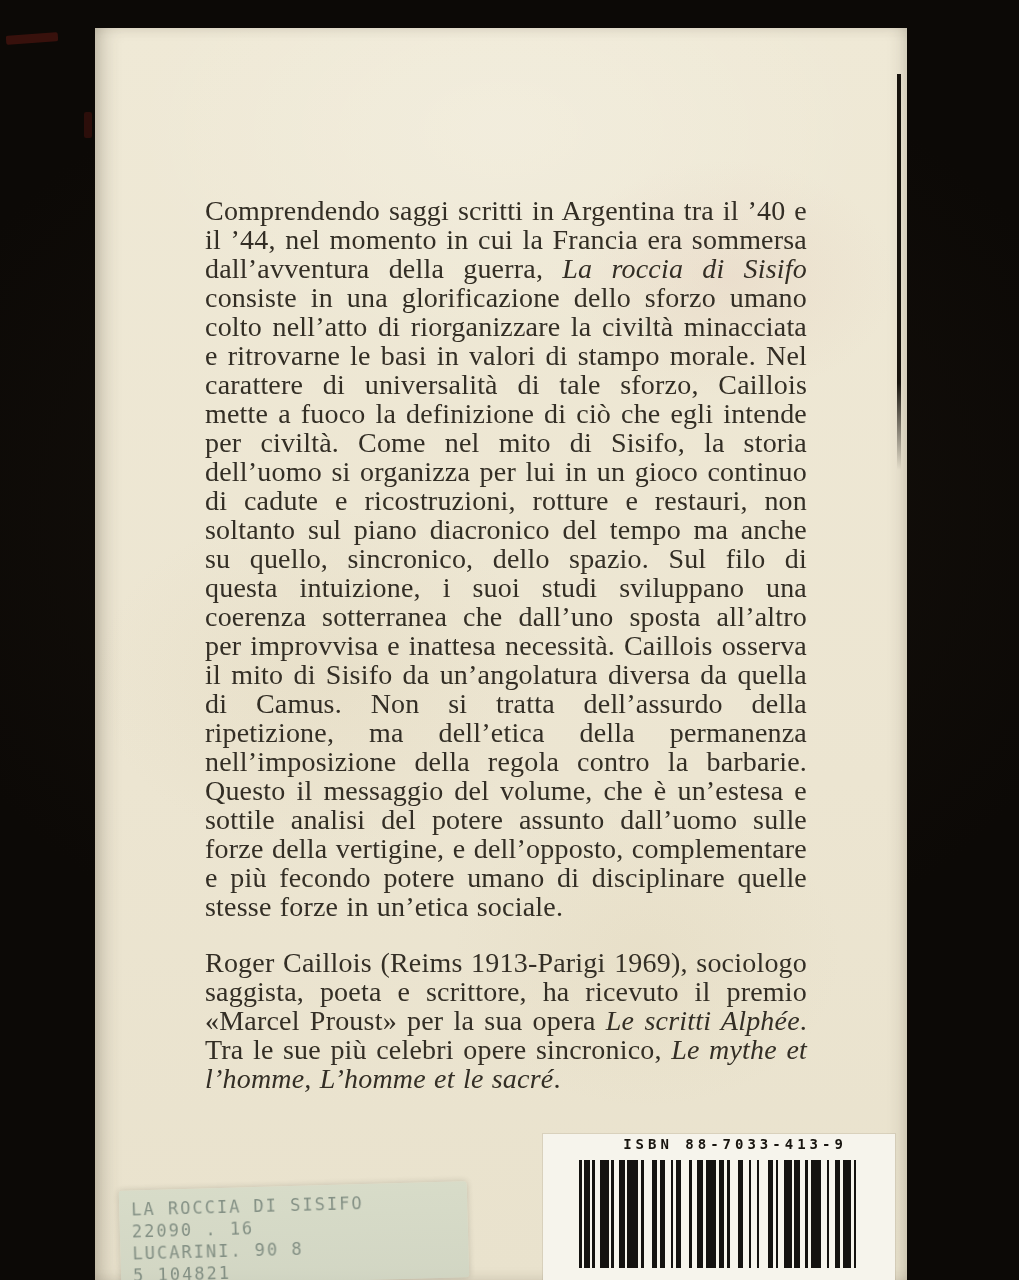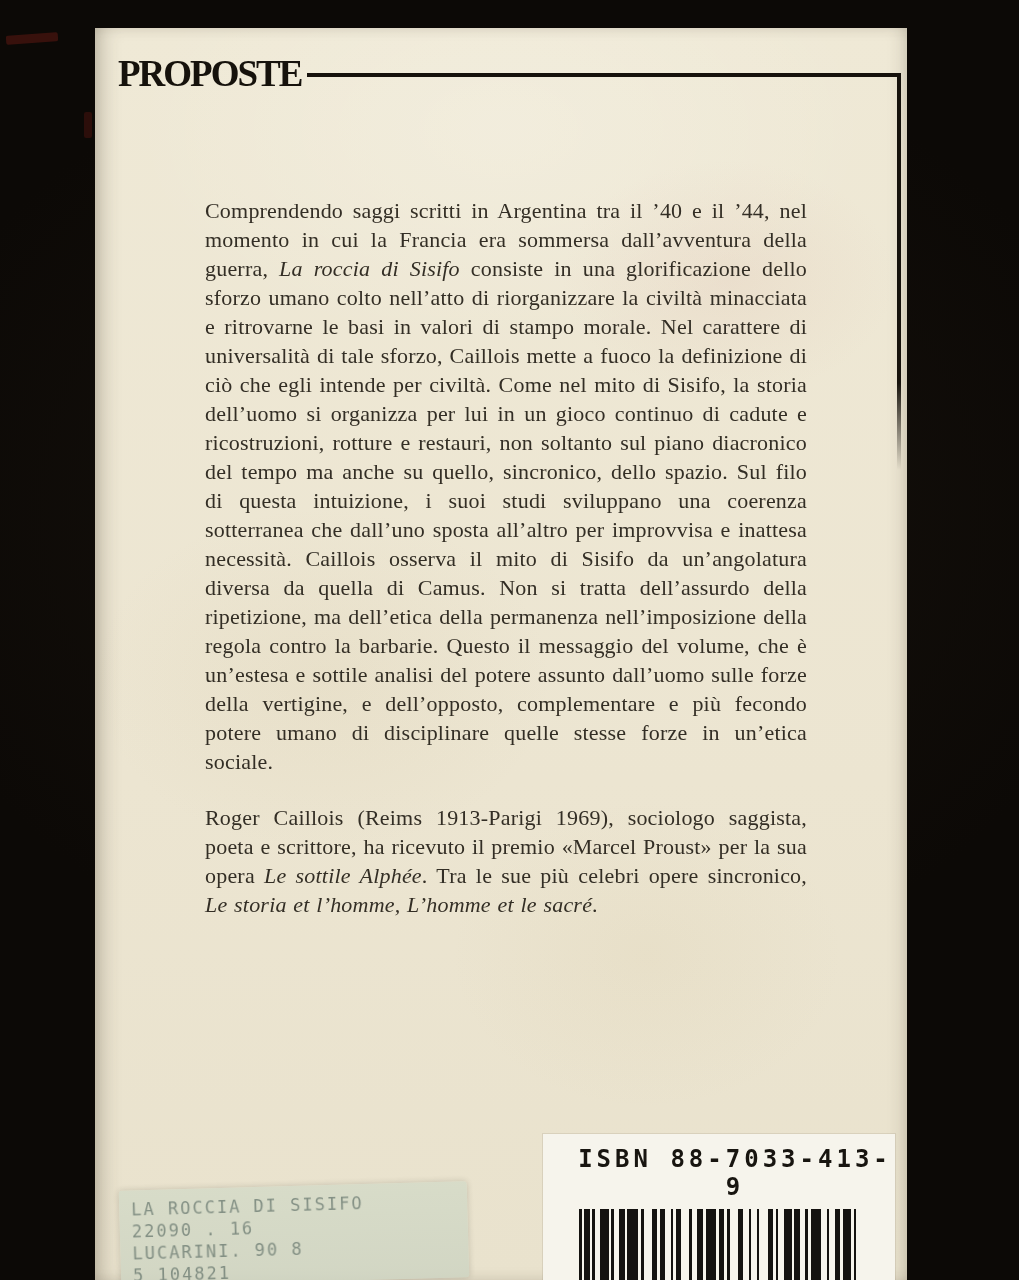--- a/index.html
+++ b/index.html
@@ -25,30 +25,30 @@
 
   .masthead{position:absolute;left:23px;top:26px;right:6px;display:flex;align-items:center;}
   .imprint{font-family:"Liberation Serif", serif;font-weight:700;font-size:37px;
            letter-spacing:-2px;color:#16120c;transform:scaleY(1.05);
            line-height:1;white-space:nowrap;padding-right:6px;}
   .rule-top{flex:1;height:4px;background:#16120c;margin-top:4px;}
   .rule-right{position:absolute;right:6px;top:46px;width:4px;height:396px;
               background:linear-gradient(180deg,#16120c 0%, #16120c 78%, rgba(22,18,12,0) 100%);}
 
   .body-text{position:absolute;left:110px;top:168px;width:602px;
-             color:#332e25;font-size:22px;line-height:29px;text-align:justify;
+             color:#332e25;font-size:28px;line-height:29px;text-align:justify;
              letter-spacing:.2px;word-spacing:1px;}
   .body-text p{margin:0 0 27px 0;}
   .body-text .it{font-style:italic;}
 
   .isbn-block{position:absolute;left:448px;top:1106px;width:352px;height:146px;
               background:#f6f4ec;box-shadow:0 0 0 1px rgba(120,110,90,.15);}
   .isbn-label{font-family:"DejaVu Sans Mono", monospace;font-weight:700;
-              font-size:24px;letter-spacing:4px;color:#181510;text-align:center;
-              padding-top:11px;margin-left:32px;}
+              font-size:14px;letter-spacing:4px;color:#181510;text-align:center;
+              padding-top:2px;margin-left:32px;}
   .bars{display:flex;justify-content:center;align-items:stretch;
         height:108px;margin-top:8px;overflow:hidden;}
   .bars div{height:100%;}
 
   .sticker{position:absolute;left:25px;top:1158px;width:348px;height:96px;
            background:linear-gradient(180deg, rgba(214,219,200,.92), rgba(206,212,194,.85));
            transform:rotate(-1.6deg);border-radius:3px;
            box-shadow:0 0 6px rgba(40,40,30,.2);
            padding:8px 12px;box-sizing:border-box;overflow:hidden;}
   .sticker-line{font-family:"DejaVu Sans Mono", monospace;font-size:17px;
@@ -58,29 +58,25 @@
 </head>
 <body>
 
 <div class="page">
 
   <div class="artifact a1"></div>
   <div class="artifact a2"></div>
 
   <div class="cover">
 
-    <div class="masthead">
-      <div class="imprint">PROPOSTE</div>
-      <div class="rule-top"></div>
-    </div>
     <div class="rule-right"></div>
 
     <div class="body-text">
         <p><span>Comprendendo saggi scritti in Argentina tra il ’40 e il ’44, nel momento in cui la Francia era sommersa dall’avventura della guerra, </span><span class="it">La roccia di Sisifo</span><span> consiste in una glorificazione dello sforzo umano colto nell’atto di riorganizzare la civiltà minacciata e ritrovarne le basi in valori di stampo morale. Nel carattere di universalità di tale sforzo, Caillois mette a fuoco la definizione di ciò che egli intende per civiltà. Come nel mito di Sisifo, la storia dell’uomo si organizza per lui in un gioco continuo di cadute e ricostruzioni, rotture e restauri, non soltanto sul piano diacronico del tempo ma anche su quello, sincronico, dello spazio. Sul filo di questa intuizione, i suoi studi sviluppano una coerenza sotterranea che dall’uno sposta all’altro per improvvisa e inattesa necessità. Caillois osserva il mito di Sisifo da un’angolatura diversa da quella di Camus. Non si tratta dell’assurdo della ripetizione, ma dell’etica della permanenza nell’imposizione della regola contro la barbarie. Questo il messaggio del volume, che è un’estesa e sottile analisi del potere assunto dall’uomo sulle forze della vertigine, e dell’opposto, complementare e più fecondo potere umano di disciplinare quelle stesse forze in un’etica sociale.</span></p>
-        <p><span>Roger Caillois (Reims 1913-Parigi 1969), sociologo saggista, poeta e scrittore, ha ricevuto il premio «Marcel Proust» per la sua opera </span><span class="it">Le sottile Alphée</span><span>. Tra le sue più celebri opere sincronico, </span><span class="it">Le storia et l’homme, L’homme et le sacré</span><span>.</span></p>
+        <p><span>Roger Caillois (Reims 1913-Parigi 1969), sociologo saggista, poeta e scrittore, ha ricevuto il premio «Marcel Proust» per la sua opera </span><span class="it">Le scritti Alphée</span><span>. Tra le sue più celebri opere sincronico, </span><span class="it">Le mythe et l’homme, L’homme et le sacré</span><span>.</span></p>
       </div>
 
     <div class="isbn-block">
       <div class="isbn-label">ISBN 88-7033-413-9</div>
       <div class="bars">
           <div style="width: 2.7px; background: rgb(20, 18, 16);"></div>
           <div style="width: 2.7px; background: transparent;"></div>
           <div style="width: 5.4px; background: rgb(20, 18, 16);"></div>
           <div style="width: 2.7px; background: transparent;"></div>
           <div style="width: 2.7px; background: rgb(20, 18, 16);"></div>

